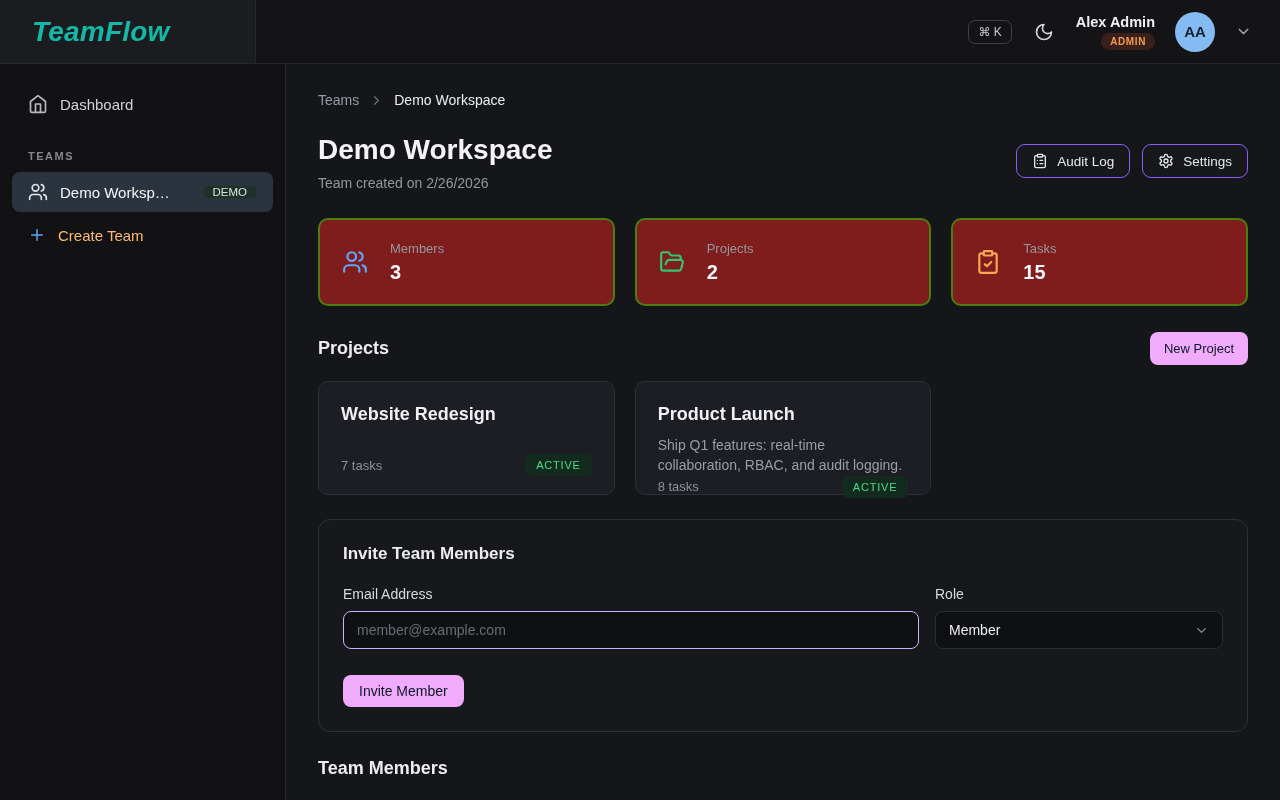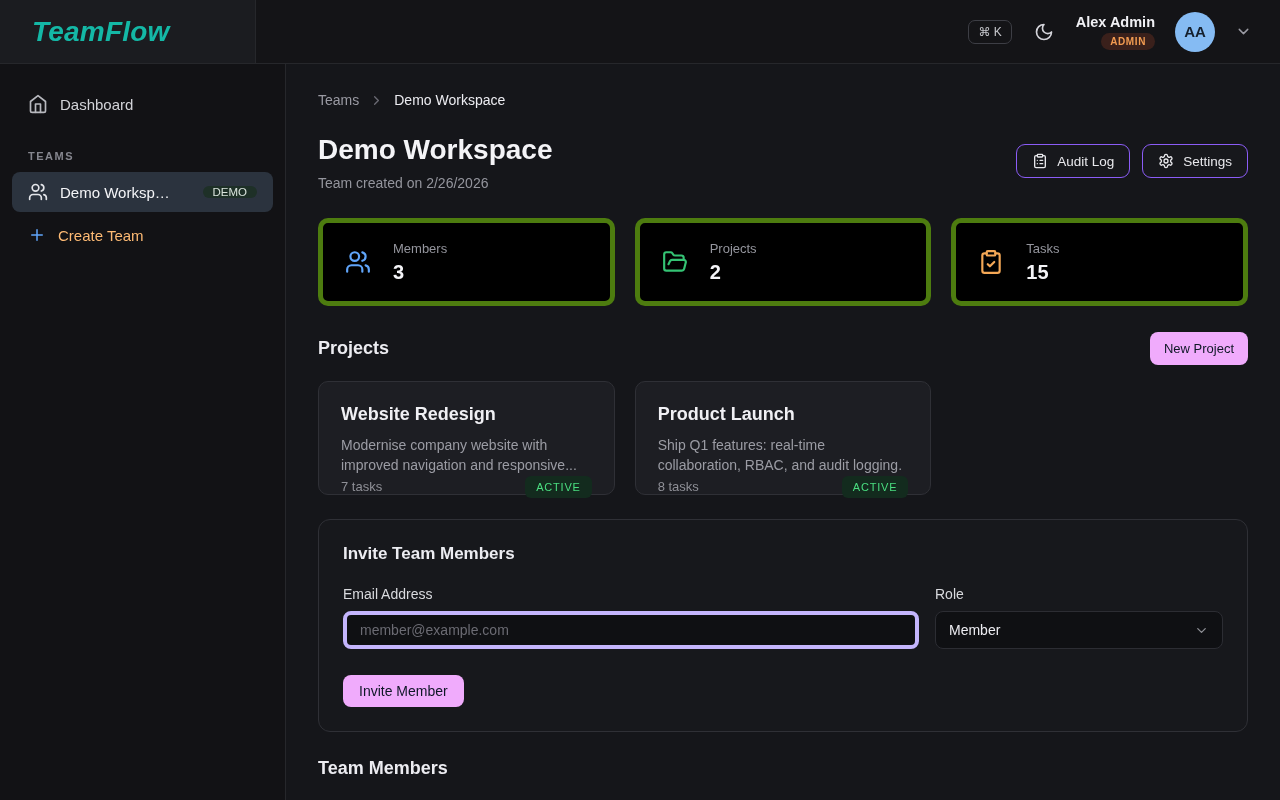--- a/index.html
+++ b/index.html
@@ -79,21 +79,21 @@
   .title-actions { display:flex; gap:12px; margin-top:10px; }
   .ghost-btn {
     display:flex; align-items:center; gap:9px; background:#17181c;
     border:1px solid #8b5cf6; border-radius:9px; color:#e8e8ec;
     font-size:13.5px; padding:8px 15px; cursor:pointer;
     font-family:"Liberation Sans","DejaVu Sans",sans-serif;
   }
 
   .stats { display:grid; grid-template-columns:repeat(3,1fr); gap:20px; margin-bottom:26px; }
   .stat-card {
-    background:#000000; border:5px solid #4d7c0f; border-radius:10px;
+    background:#7f1d1d; border:2px solid #4d7c0f; border-radius:10px;
     height:88px; display:flex; align-items:center; gap:22px; padding:0 22px;
   }
   .stat-label { font-size:13px; color:#94959d; margin-bottom:5px; }
   .stat-value { font-size:20px; font-weight:bold; color:#f4f4f7; }
   .ic-blue { color:#60a5fa; } .ic-green { color:#34c374; } .ic-orange { color:#f5a856; }
 
   .section-row { display:flex; align-items:center; justify-content:space-between; margin-bottom:16px; }
   .section-title { font-size:18px; font-weight:600; color:#ececf1; }
   .primary-btn {
     background:#f0abfc; color:#0e1726; border:none; border-radius:8px;
@@ -116,21 +116,21 @@
   }
 
   .invite-card {
     border:1px solid #2f3036; border-radius:12px; background:#17181c;
     padding:24px; margin-bottom:26px;
   }
   .invite-title { font-size:17px; font-weight:600; color:#ececf1; margin-bottom:22px; }
   .invite-form { display:grid; grid-template-columns:2fr 1fr; gap:16px; }
   .field-label { font-size:14px; color:#d9dade; display:block; margin-bottom:9px; }
   .text-input {
-    width:100%; height:38px; background:#0f1013; border:4px solid #c4b5fd;
+    width:100%; height:38px; background:#0f1013; border:1px solid #c4b5fd;
     border-radius:8px; color:#ececf1; font-size:14px; padding:0 13px;
     font-family:"Liberation Sans","DejaVu Sans",sans-serif;
   }
   .text-input::placeholder { color:#6b6b73; }
   .select {
     width:100%; height:38px; background:#0f1013; border:1px solid #2c2d33;
     border-radius:8px; color:#ececf1; font-size:14px; padding:0 13px;
     display:flex; align-items:center; justify-content:space-between; cursor:pointer;
   }
   .select .chev { color:#8f9097; }
@@ -291,21 +291,20 @@
     </div>
 
     <div class="section-row">
       <span class="section-title">Projects</span>
       <button class="primary-btn">New Project</button>
     </div>
 
     <div class="projects-grid">
       <div class="project-card">
         <div class="project-title">Website Redesign</div>
-        <div class="project-desc">Modernise company website with improved navigation and responsive...</div>
         <div class="project-foot">
           <span class="task-count">7 tasks</span>
           <span class="status-badge">ACTIVE</span>
         </div>
       </div>
       <div class="project-card">
         <div class="project-title">Product Launch</div>
         <div class="project-desc">Ship Q1 features: real-time collaboration, RBAC, and audit logging.</div>
         <div class="project-foot">
           <span class="task-count">8 tasks</span>

